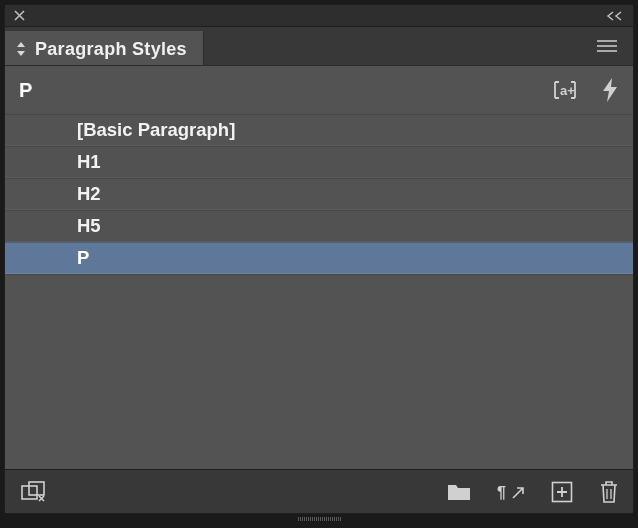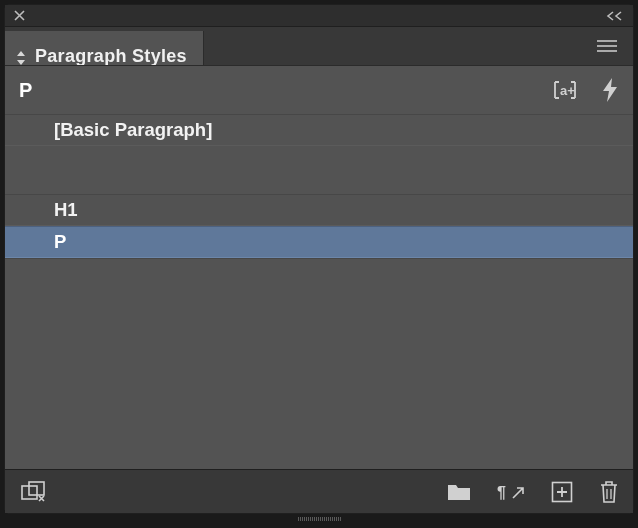--- a/index.html
+++ b/index.html
@@ -17,45 +17,45 @@
   .titlebar .icon { color: #bdbdbd; }
   .close-x svg, .collapse-chev svg { display: block; }
   .tabbar {
     height: 38px; background: #383838;
     display: flex; align-items: stretch; justify-content: space-between;
     padding: 0 6px 0 0;
   }
   .tabs { display: flex; }
   .tab {
     background: #535353; color: #f0f0f0; font-weight: 700; font-size: 18px;
-    display: flex; align-items: flex-end; gap: 8px;
+    display: flex; align-items: center; gap: 8px;
     padding: 0 16px 0 10px; border-top-right-radius: 0;
     border-right: 1px solid #2b2b2b; margin-top: 4px; height: 36px;
   }
   .tab .sort-ic { color: #d8d8d8; display:flex; align-items:center;}
   .tab-title { letter-spacing: 0.3px; }
   .tabbar-right { display:flex; align-items:center; padding-right:6px;}
   .menu-btn { width: 28px; height: 28px; display:flex; align-items:center; justify-content:center; color:#cfcfcf;}
   .panel-body {
     flex: 1 1 auto; background: #535353; border-top: 1px solid #2b2b2b;
     display: flex; flex-direction: column; overflow:hidden;
   }
   .active-row {
     height: 48px; display:flex; align-items:center; justify-content:space-between;
     padding: 0 14px 0 14px;
   }
   .active-style { color:#fff; font-weight:700; font-size:20px; }
   .active-icons { display:flex; gap: 22px; align-items:center; color:#d0d0d0;}
   .styles-list { flex:0 0 auto; }
   .style-row {
     height: 32px; display:flex; align-items:center;
-    padding-left: 49px; color:#f2f2f2; font-size:18.5px; font-weight:700;
+    padding-left: 72px; color:#f2f2f2; font-size:18.5px; font-weight:700;
     border-top: 1px solid #474747; border-bottom: 1px solid #5b5b5b;
   }
-  .style-row.alt { background:#525252;margin-top:48px;}
+  .style-row.alt { background:#525252;}
   .style-row.selected { background:#5f789a; color:#fff; border-top-color:#4d617f; border-bottom-color:#6c86a9;}
   .empty-area {
     flex:1 1 auto; background:#535353;
     border-top:1px solid #474747;
   }
   .footer {
     height: 44px; background:#383838; border-top:1px solid #1f1f1f;
     display:flex; align-items:center; justify-content:space-between;
     padding: 0 14px 0 16px;
   }
@@ -127,20 +127,26 @@
       </div>
     </div>
 
     <div class="styles-list" id="styles-list">
         <div class="style-row">
           <span>[Basic Paragraph]</span>
         </div>
         <div class="style-row alt">
           <span>H1</span>
         </div>
+        <div class="style-row">
+          <span>H2</span>
+        </div>
+        <div class="style-row alt">
+          <span>H5</span>
+        </div>
         <div class="style-row selected">
           <span>P</span>
         </div>
       </div>
 
     <div class="empty-area"></div>
 
     <div class="footer">
       <div class="footer-left">
         <span class="ic">

